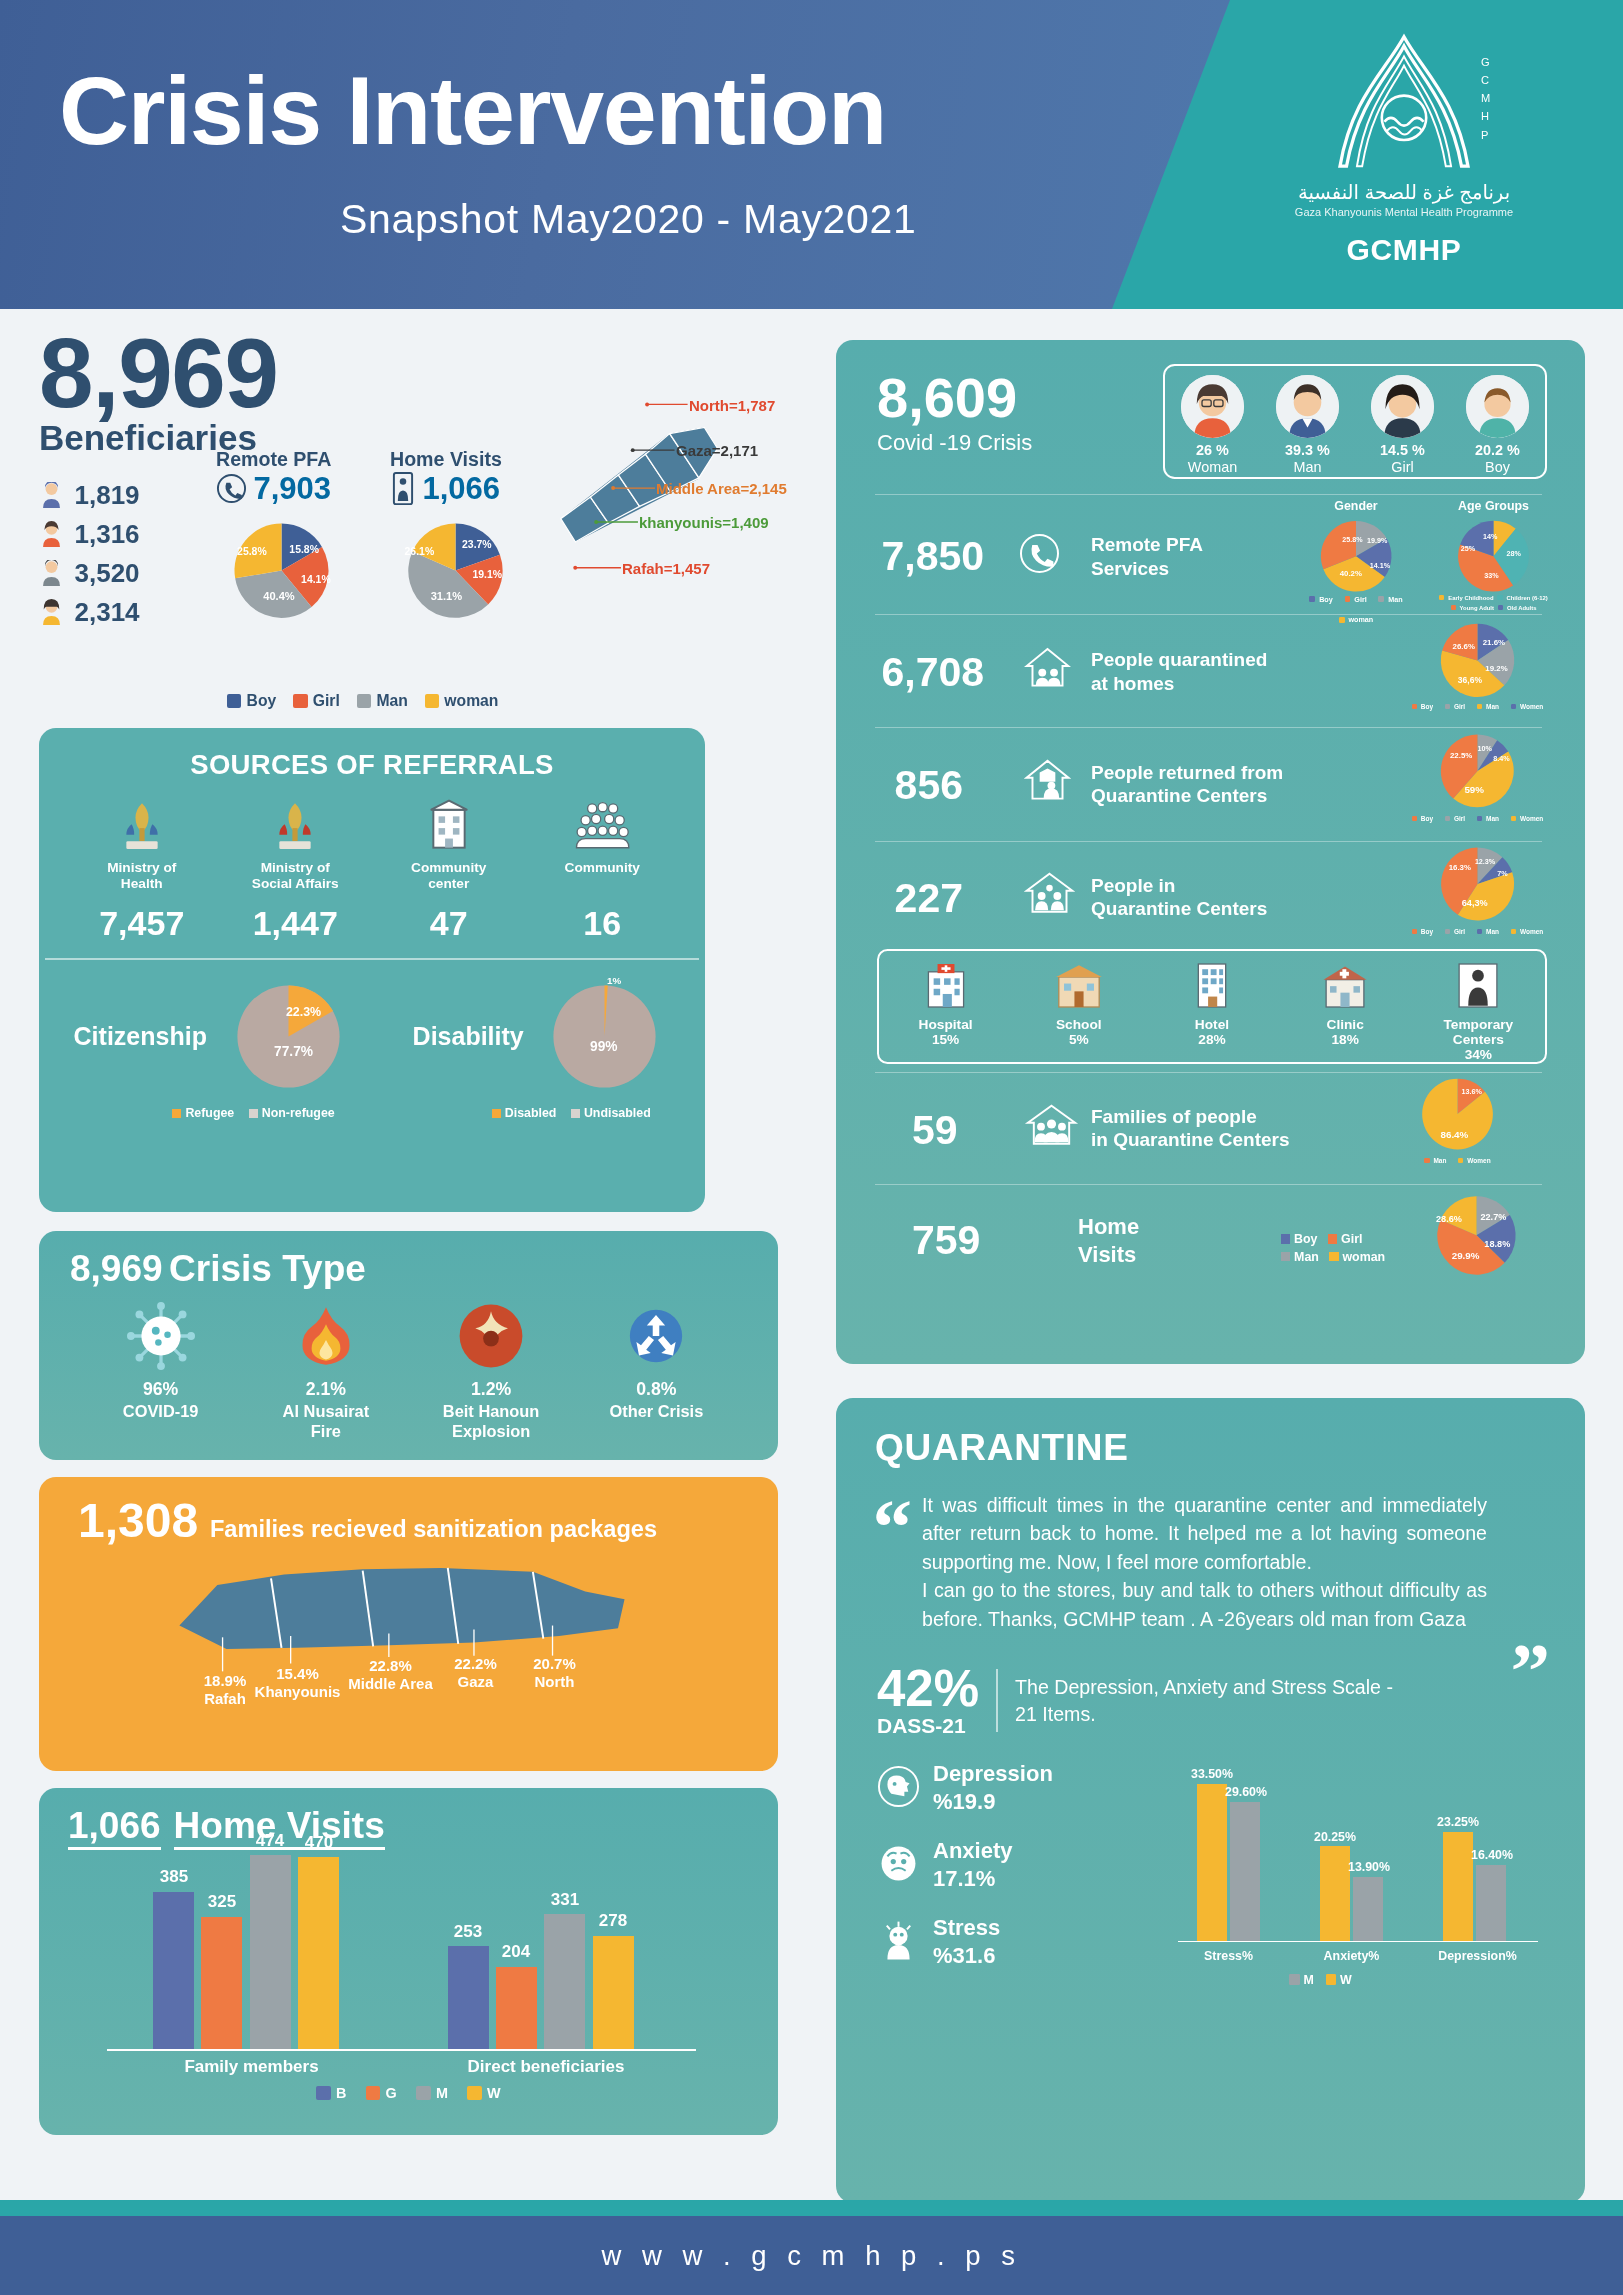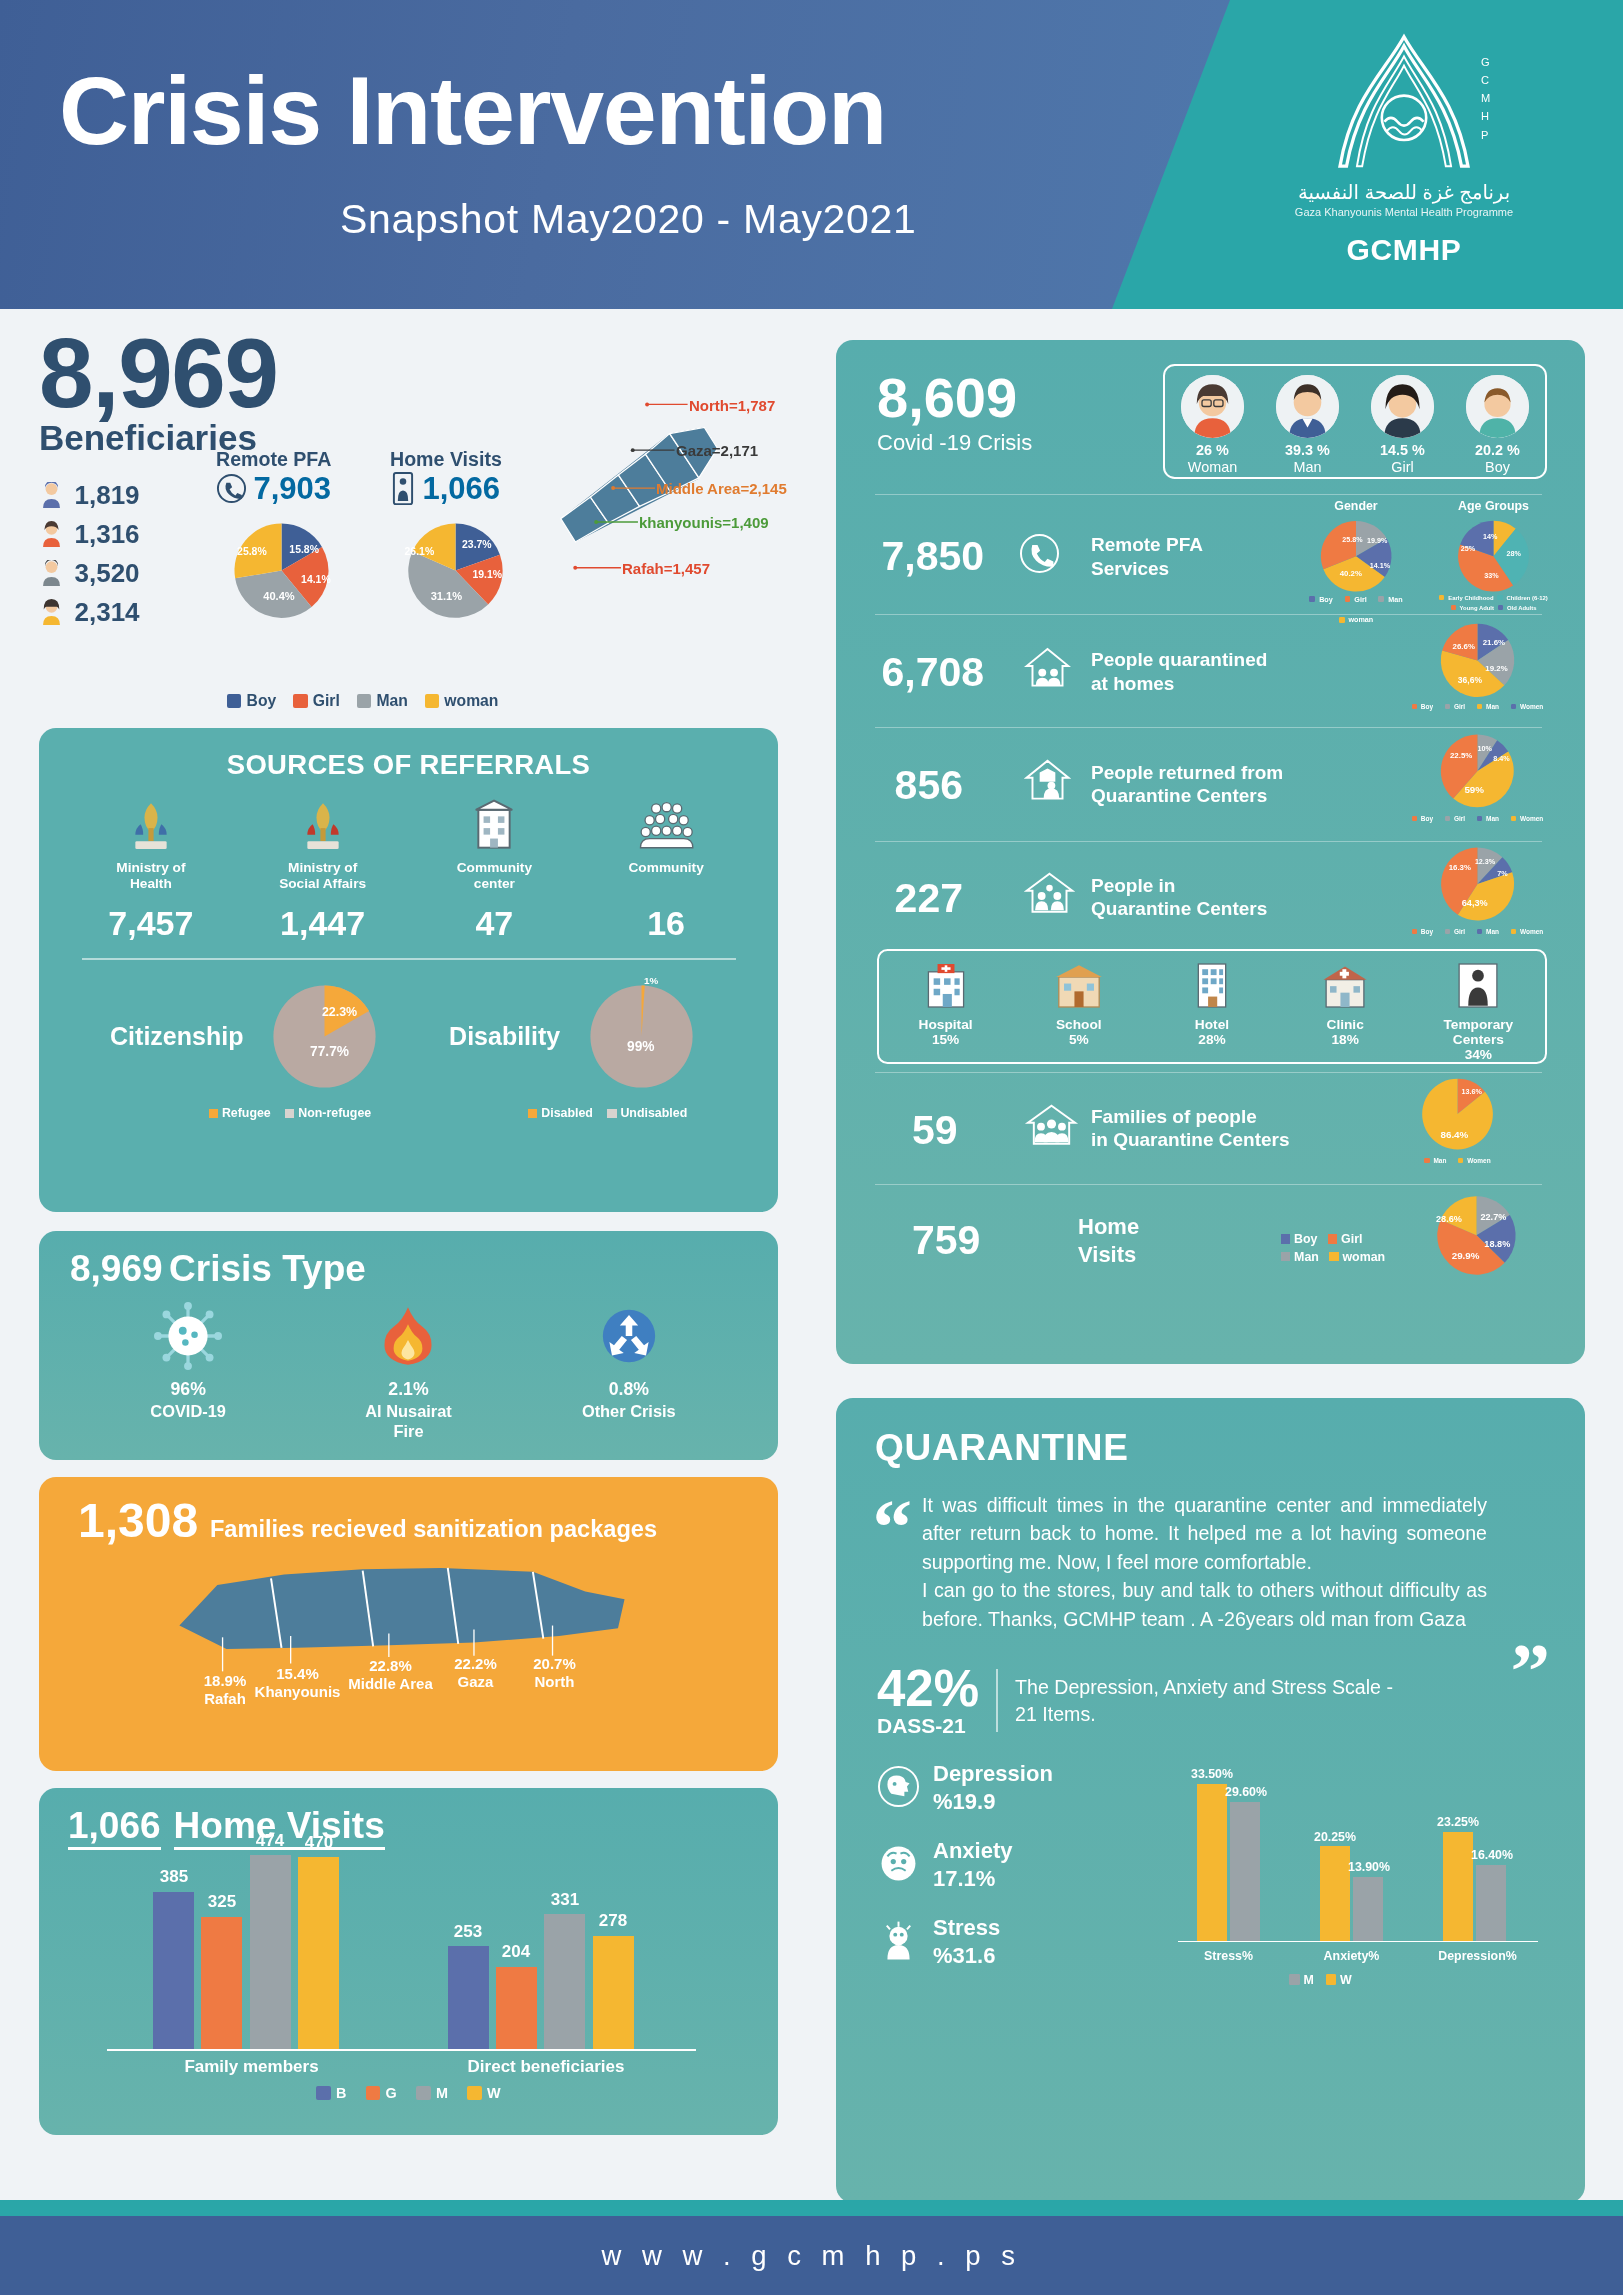--- a/index.html
+++ b/index.html
@@ -314,21 +314,21 @@
           <circle cx="60" cy="318" r="3" fill="#e04a2f"></circle>
         </svg>
         <div class="map-label" style="left:153px;top:37px;">North=1,787</div>
         <div class="map-label" style="left:140px;top:82px;color:#3a3a3a;">Gaza=2,171</div>
         <div class="map-label orange" style="left:120px;top:120px;">Middle Area=2,145</div>
         <div class="map-label green" style="left:103px;top:154px;">khanyounis=1,409</div>
         <div class="map-label" style="left:86px;top:200px;">Rafah=1,457</div>
       </div>
     </div>
 
-    <div class="card card-teal" style="margin-top:7.9px;width:739px;height:484px;padding:0;position:relative;">
+    <div class="card card-teal" style="margin-top:7.9px;width:666px;height:484px;padding:0;position:relative;">
       <div class="sec-title" style="padding-top:21px;">SOURCES OF REFERRALS</div>
 
       <div style="display:flex;justify-content:space-around;padding:17px 26px 0 26px;">
         <div class="ref-item">
           <span>
             <svg width="60" height="55" viewBox="0 0 92 84">
                 <path d="M46 8 q-10 10 -10 22 q0 14 10 22 q10 -8 10 -22 q0 -12 -10 -22z" fill="#d9b44a"></path>
                 <rect x="42" y="46" width="8" height="20" fill="#c49a3a"></rect>
                 <rect x="22" y="66" width="48" height="12" rx="2" fill="#e7e2d8"></rect>
                 <path d="M30 40 q-8 6 -8 16 l12 0 q0 -10 -4 -16z" fill="#3f6fa8"></path>
@@ -478,20 +478,32 @@
           <span>
             <svg width="68" height="68" viewBox="0 0 104 104">
                 <path d="M52 8 q-8 20 -22 30 q-14 10 -14 28 q0 24 36 30 q36 -6 36 -30 q0 -18 -14 -28 q-14 -10 -22 -30z" fill="#e8613c"></path>
                 <path d="M52 34 q-6 14 -14 20 q-8 6 -8 17 q0 14 22 19 q22 -5 22 -19 q0 -11 -8 -17 q-8 -6 -14 -20z" fill="#f5b731"></path>
                 <path d="M52 58 q-4 8 -7 12 q-3 4 -3 8 q0 7 10 10 q10 -3 10 -10 q0 -4 -3 -8 q-3 -4 -7 -12z" fill="#fde6a0"></path>
               </svg>
           </span>
           <div class="crisis-pct">2.1%</div>
           <div class="crisis-name" style="white-space:pre-line">Al Nusairat
 Fire</div>
+        </div>
+        <div class="crisis-item">
+          <span>
+            <svg width="68" height="68" viewBox="0 0 104 104">
+                <circle cx="52" cy="52" r="48" fill="#c94b2b"></circle>
+                <path d="M52 14 q-4 22 -24 26 q20 6 24 28 q6 -22 26 -28 q-22 -6 -26 -26z" fill="#f2e3b8"></path>
+                <circle cx="52" cy="56" r="12" fill="#8c2f18"></circle>
+              </svg>
+          </span>
+          <div class="crisis-pct">1.2%</div>
+          <div class="crisis-name" style="white-space:pre-line">Beit Hanoun
+Explosion</div>
         </div>
         <div class="crisis-item">
           <span>
             <svg width="68" height="68" viewBox="0 0 104 104">
                 <circle cx="52" cy="52" r="40" fill="#3f7fc1"></circle>
                 <g fill="#ffffff">
                   <path d="M52 20 l14 16 h-9 v16 h-10 v-16 h-9z"></path>
                   <path d="M26 82 l-4 -21 l7 5 l12 -14 l8 6 l-12 15 l7 5z"></path>
                   <path d="M78 82 l4 -21 l-7 5 l-12 -14 l-8 6 l12 15 l-7 5z"></path>
                 </g>

